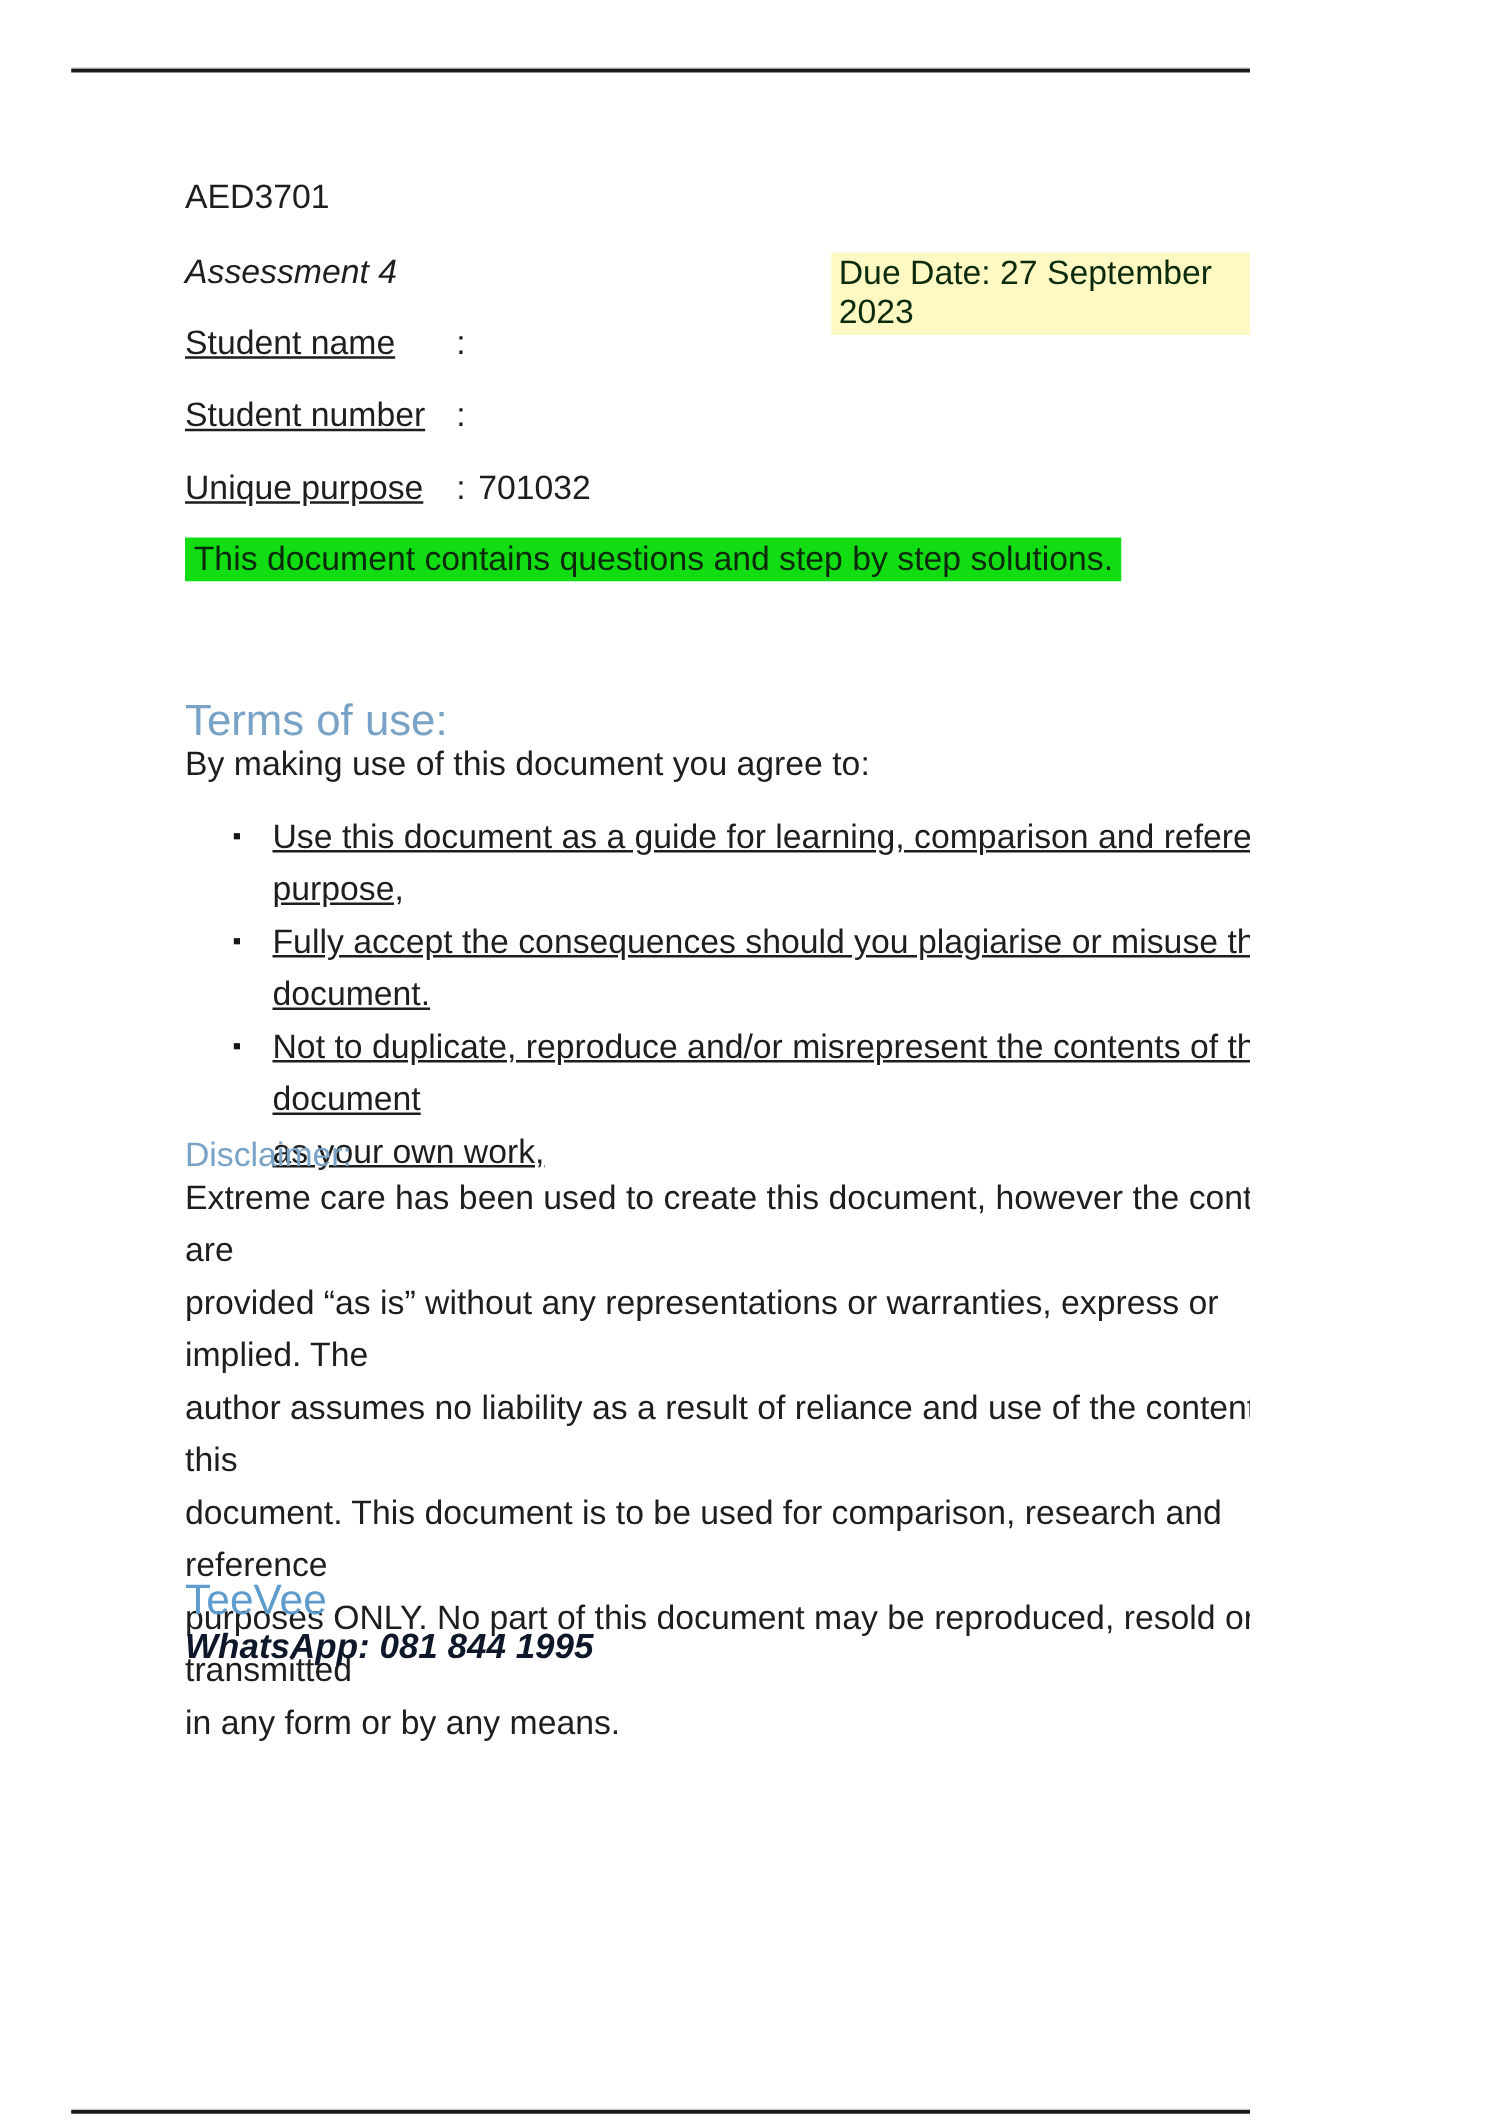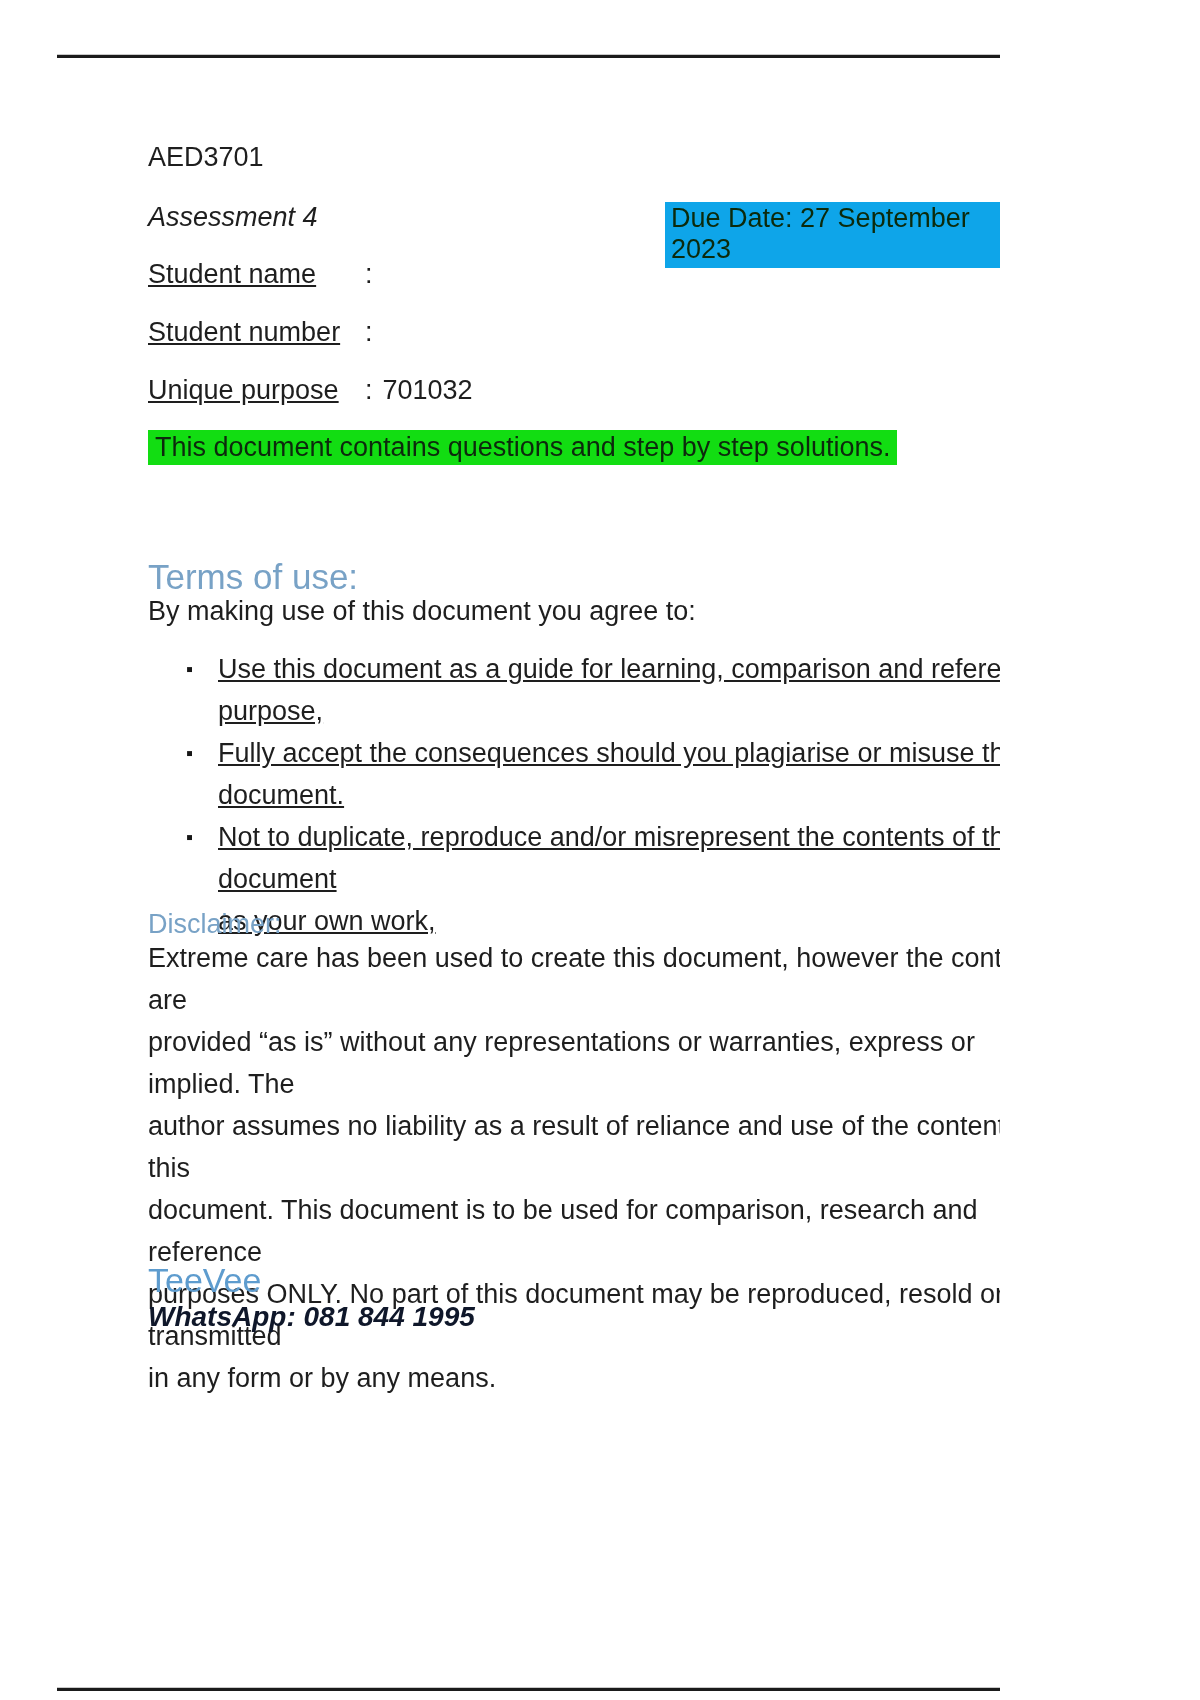--- a/index.html
+++ b/index.html
@@ -30,21 +30,21 @@
     font-size: 27px;
   }
   .assessment {
     left: 148px; top: 202px;
     font-size: 27px;
     font-style: italic;
   }
   .due-date {
     left: 665px; top: 202px;
     font-size: 27px;
-    background: #0ea5e9;
+    background: #fef9c3;
     color: #0c2a0c;
     padding: 1px 6px 3px 6px;
   }
   .field-row {
     left: 148px;
     font-size: 27px;
     white-space: nowrap;
   }
   .field-row .flabel { display: inline-block; width: 217px; text-decoration: underline; }
   .field-row .fvalue { margin-left: 10px; }

